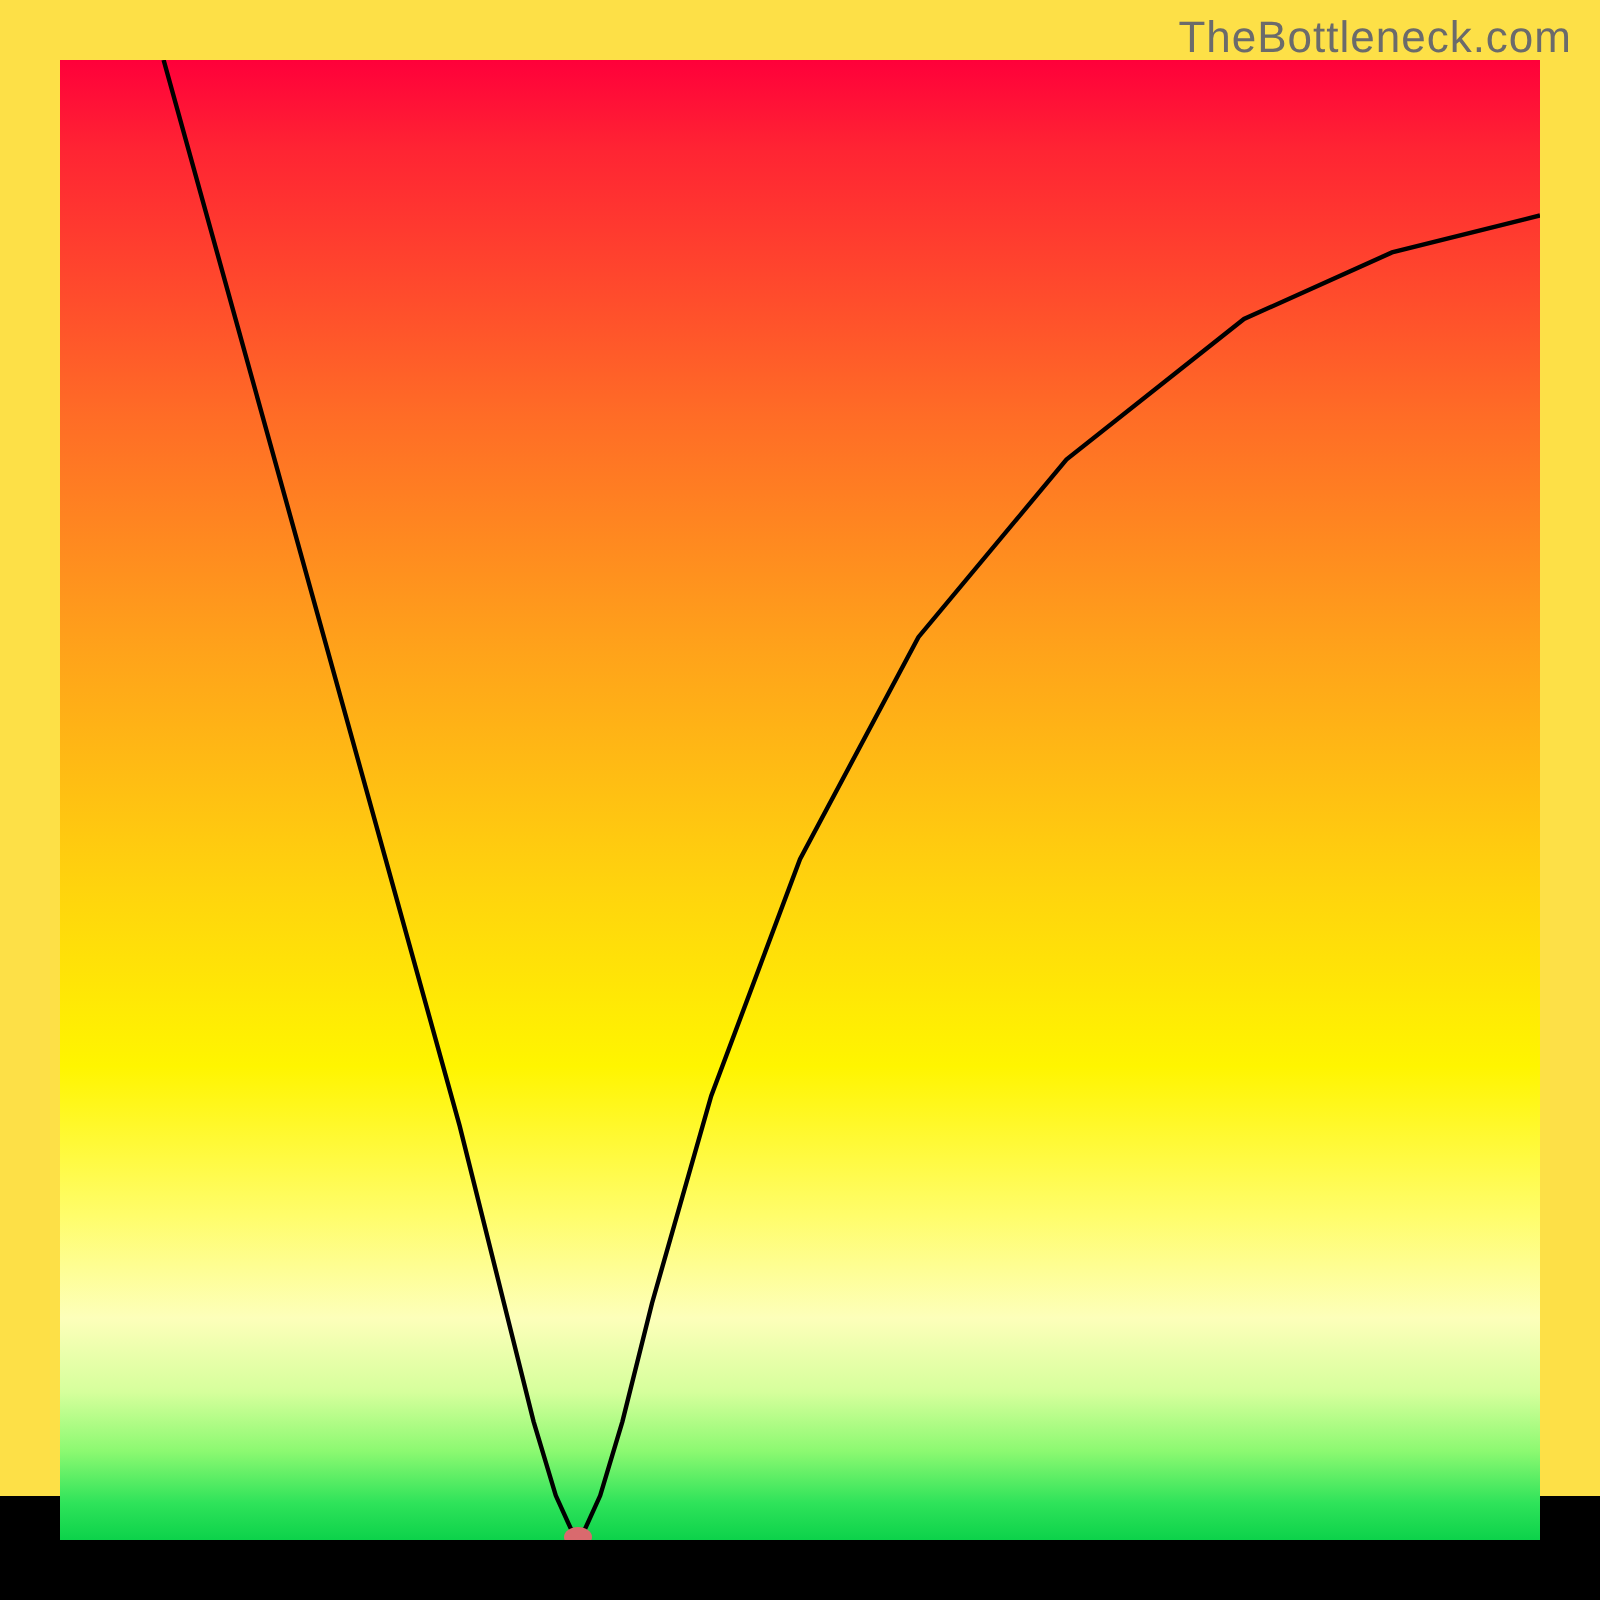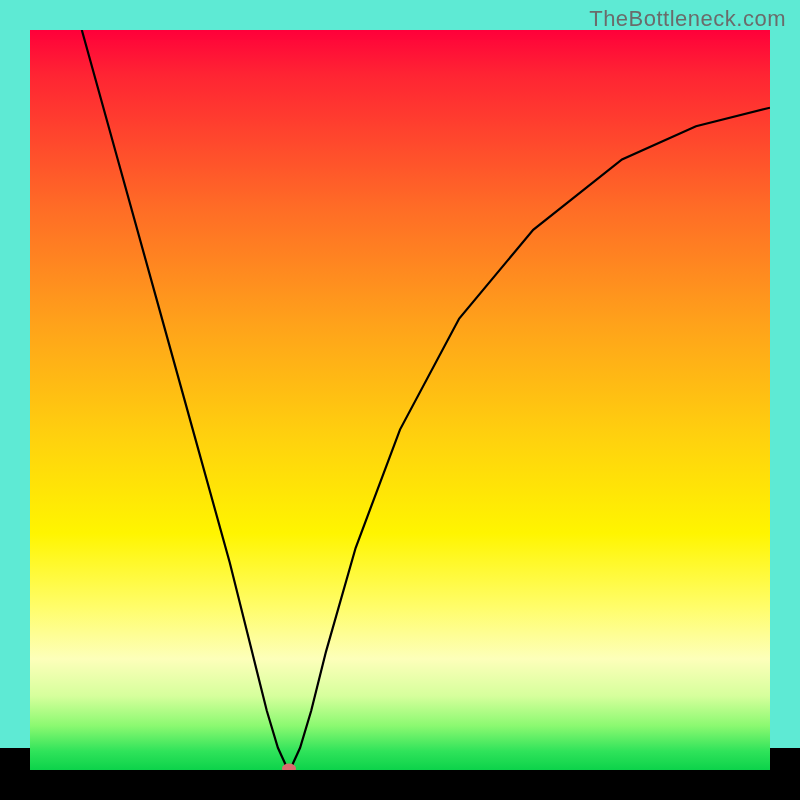--- a/index.html
+++ b/index.html
@@ -8,21 +8,21 @@
     width: 800px;
     height: 800px;
     overflow: hidden;
     background: #000;
     font-family: Arial, Helvetica, sans-serif;
   }
   .chart-wrap {
     position: relative;
     width: 800px;
     height: 748px;
-    background: #5eead4;
+    background: #fde047;
   }
   .plot-area {
     position: absolute;
     left: 30px;
     top: 30px;
     width: 740px;
     height: 740px;
     background: linear-gradient(
       to bottom,
       #ff003a 0%,

